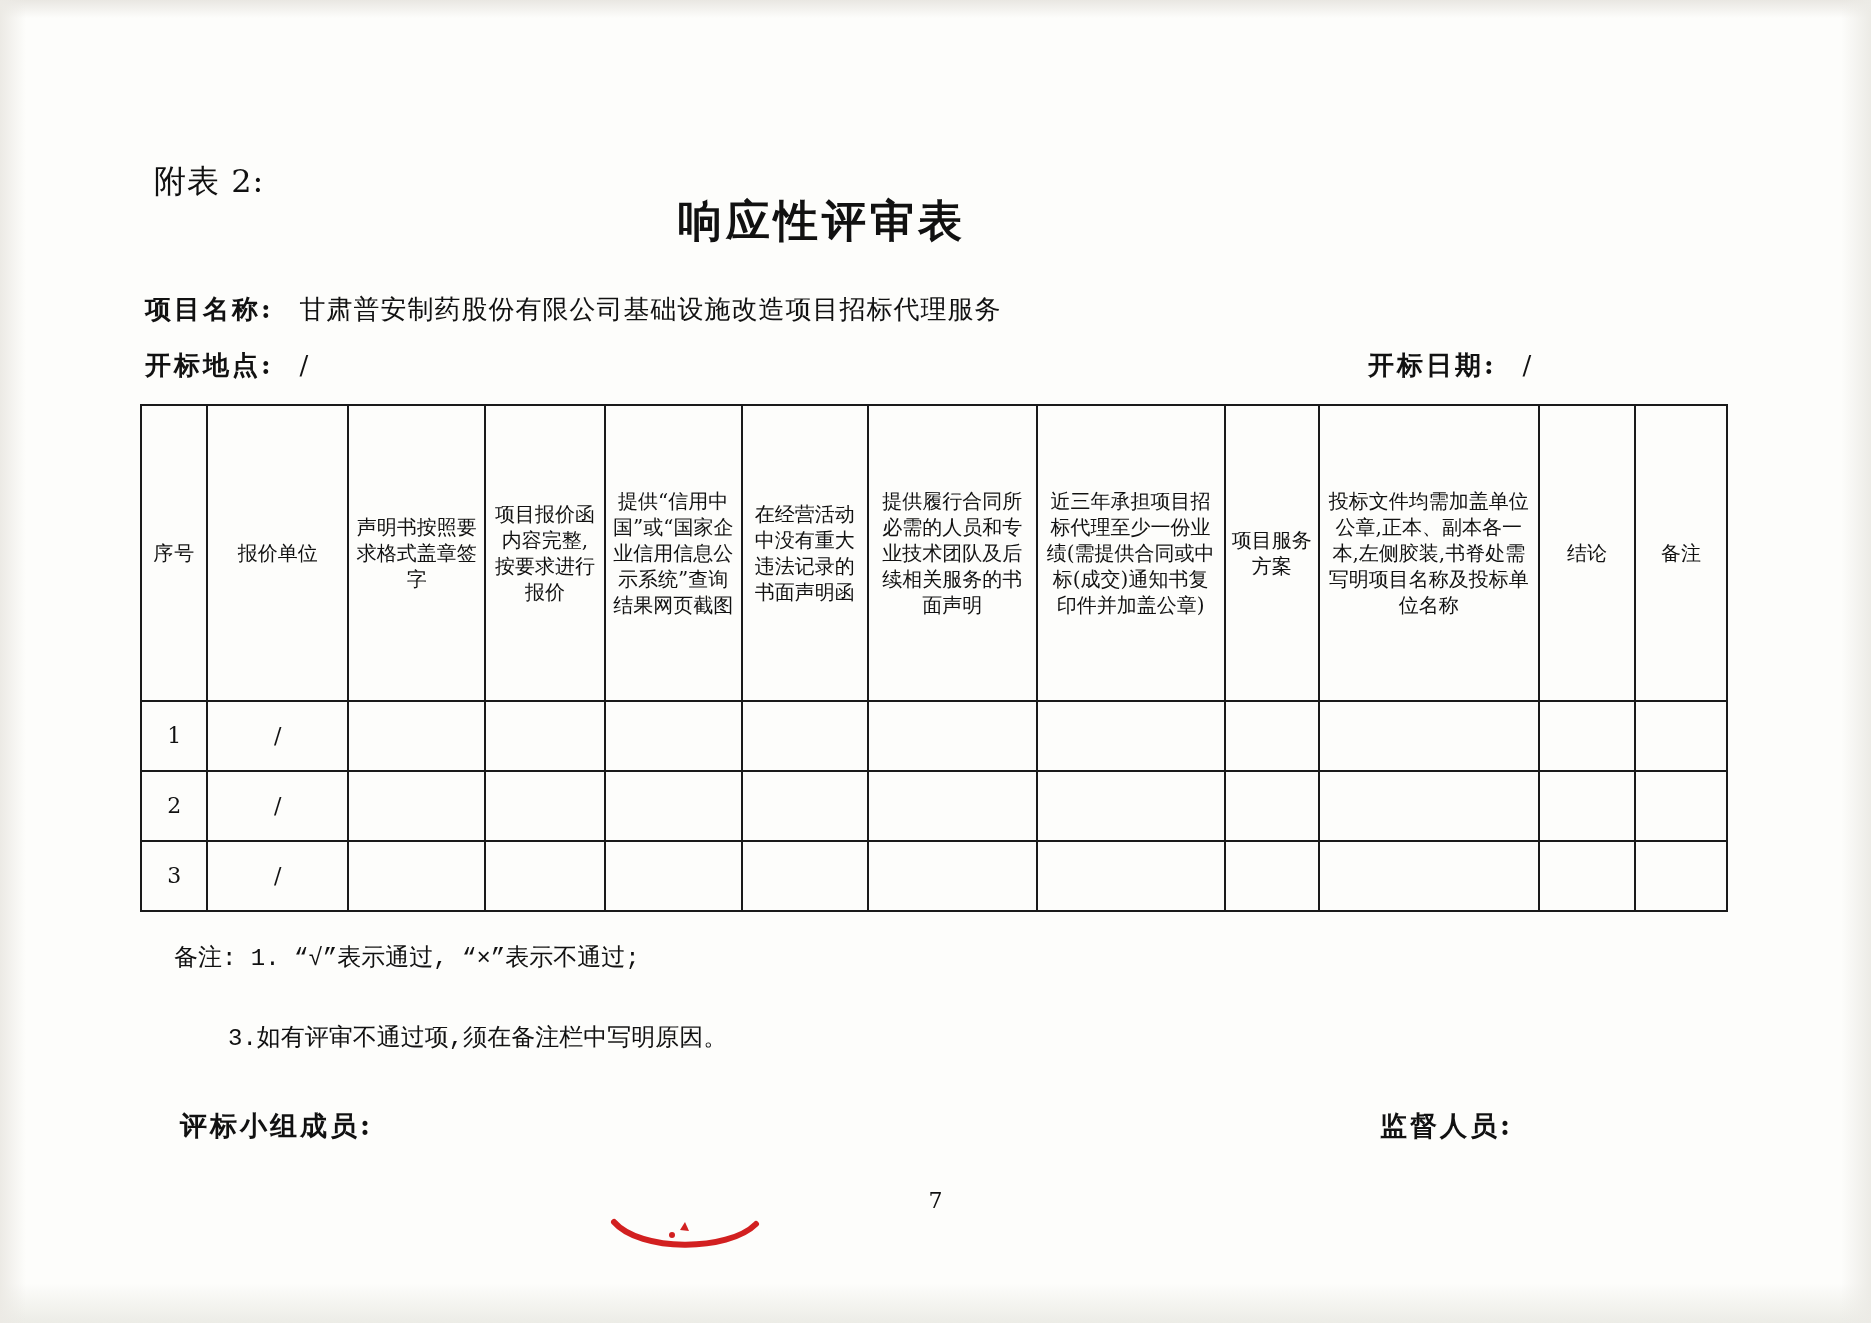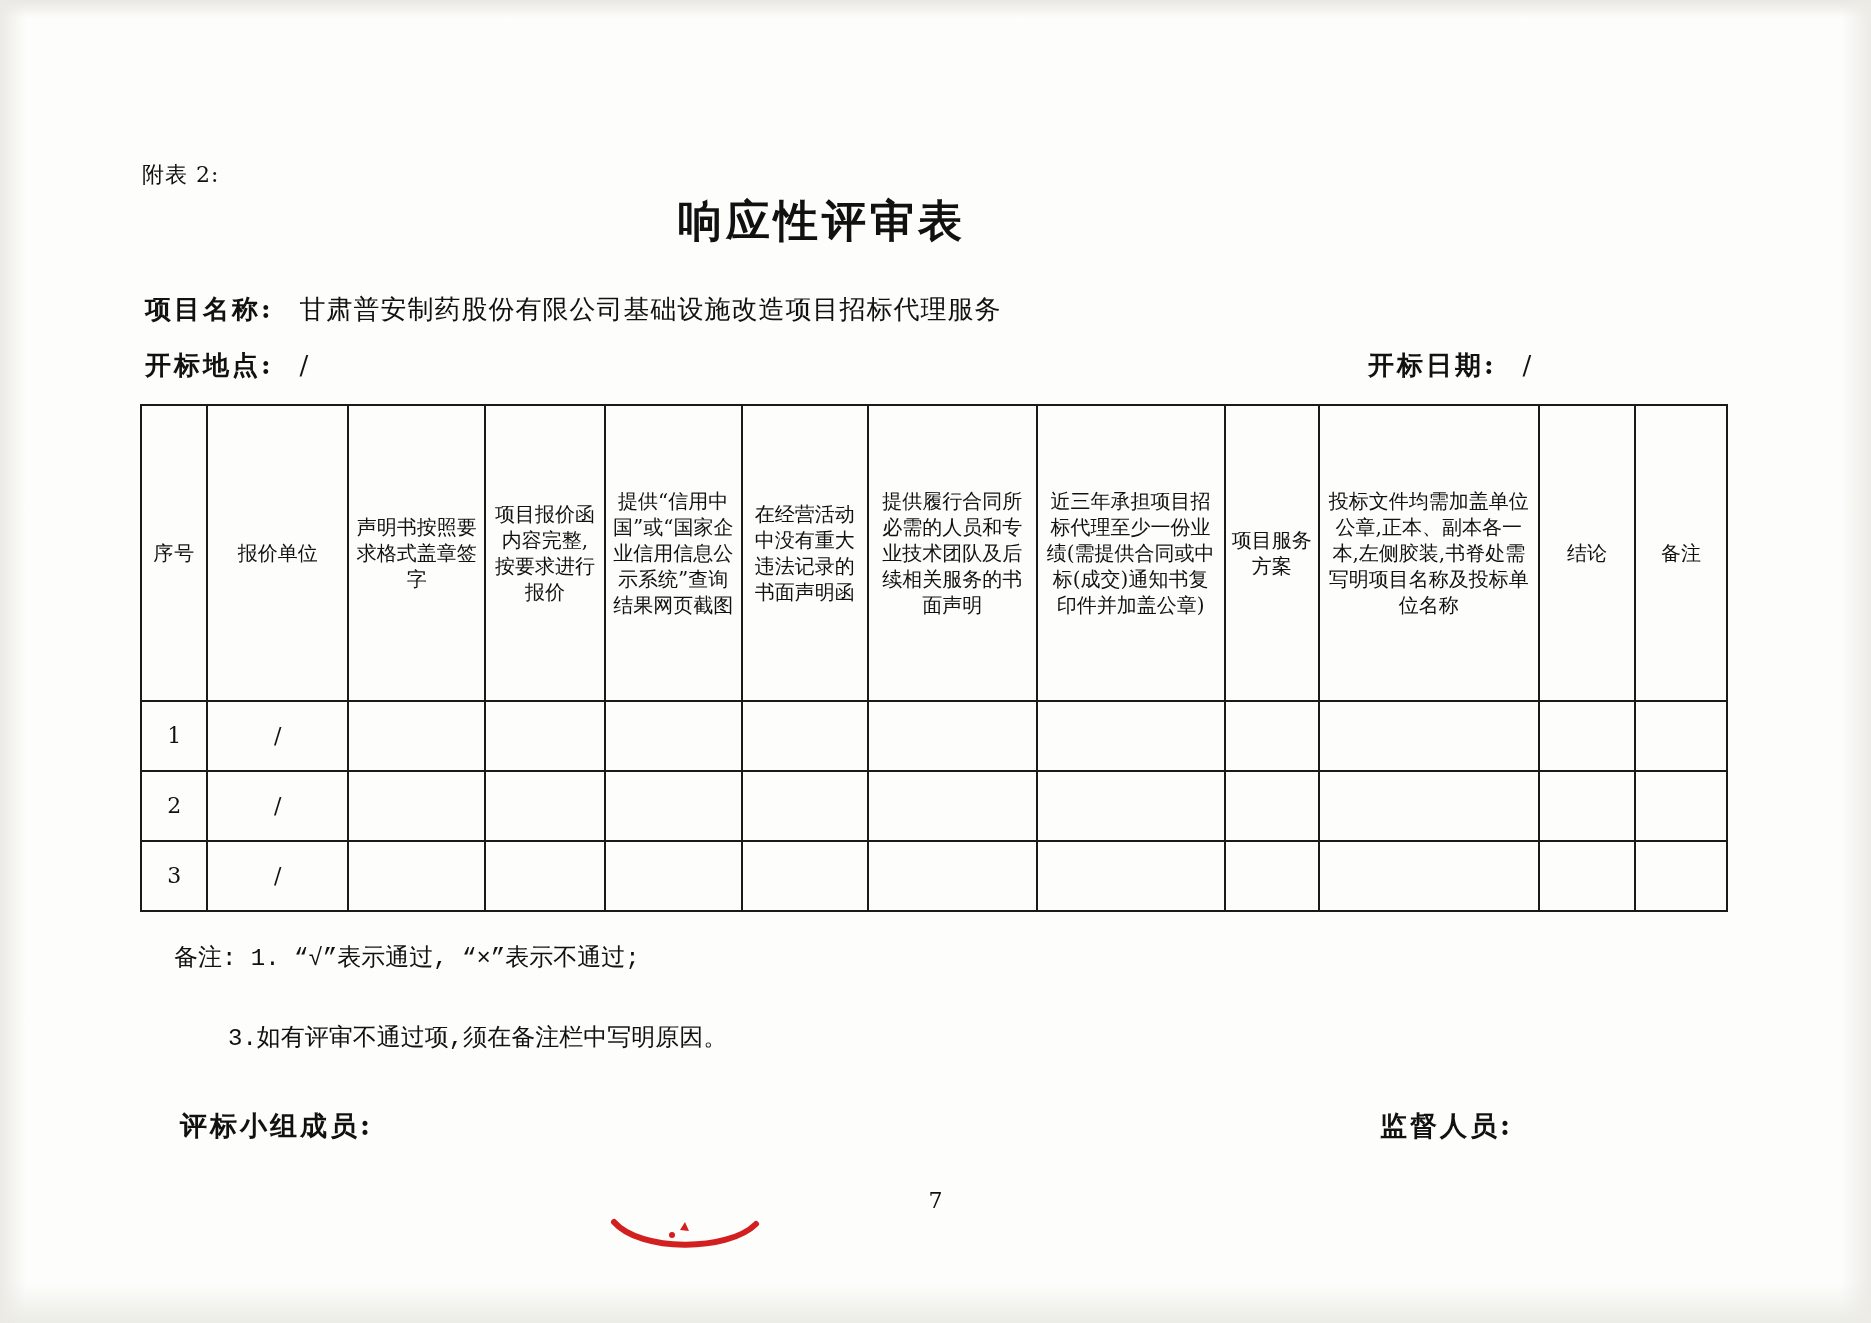--- a/index.html
+++ b/index.html
@@ -39,23 +39,23 @@
     pointer-events: none;
   }
   .scan-edge-right {
     position: absolute; right: 0; top: 0; width: 30px; height: 1323px;
     background: linear-gradient(to left, #ecebe6, rgba(253,253,251,0));
     pointer-events: none;
   }
 
   .attachment-label {
     position: absolute;
-    left: 142px;
+    left: 154px;
     top: 160px;
-    font-size: 22px;
+    font-size: 32px;
     letter-spacing: 1px;
   }
   .doc-title {
     position: absolute;
     left: 0;
     top: 192px;
     width: 1644px;
     text-align: center;
     font-size: 44px;
     font-weight: bold;

